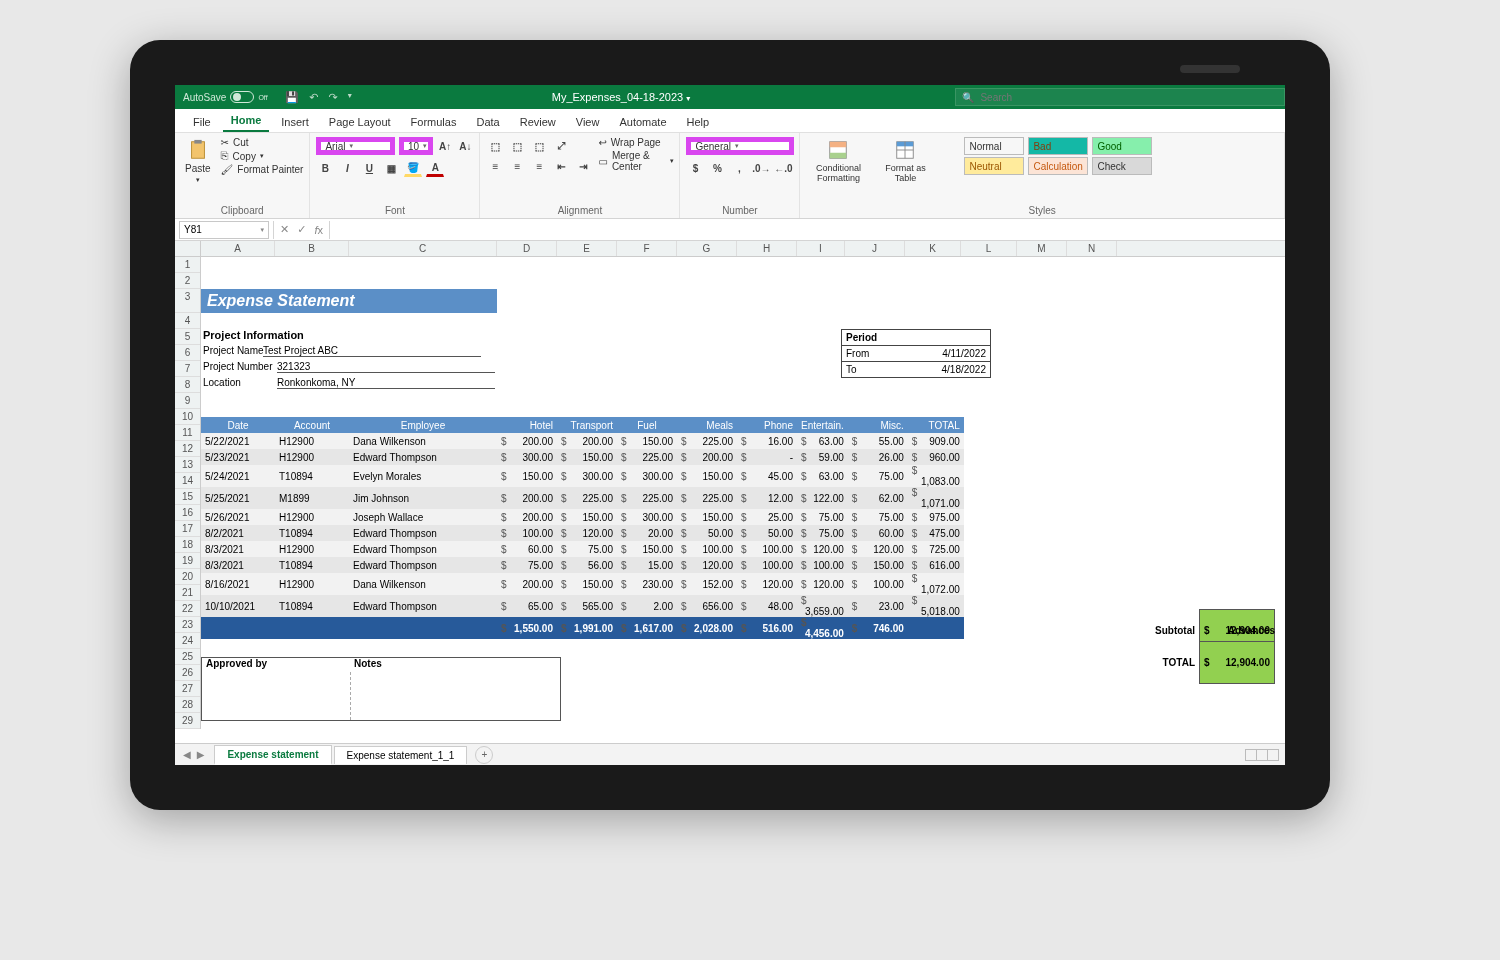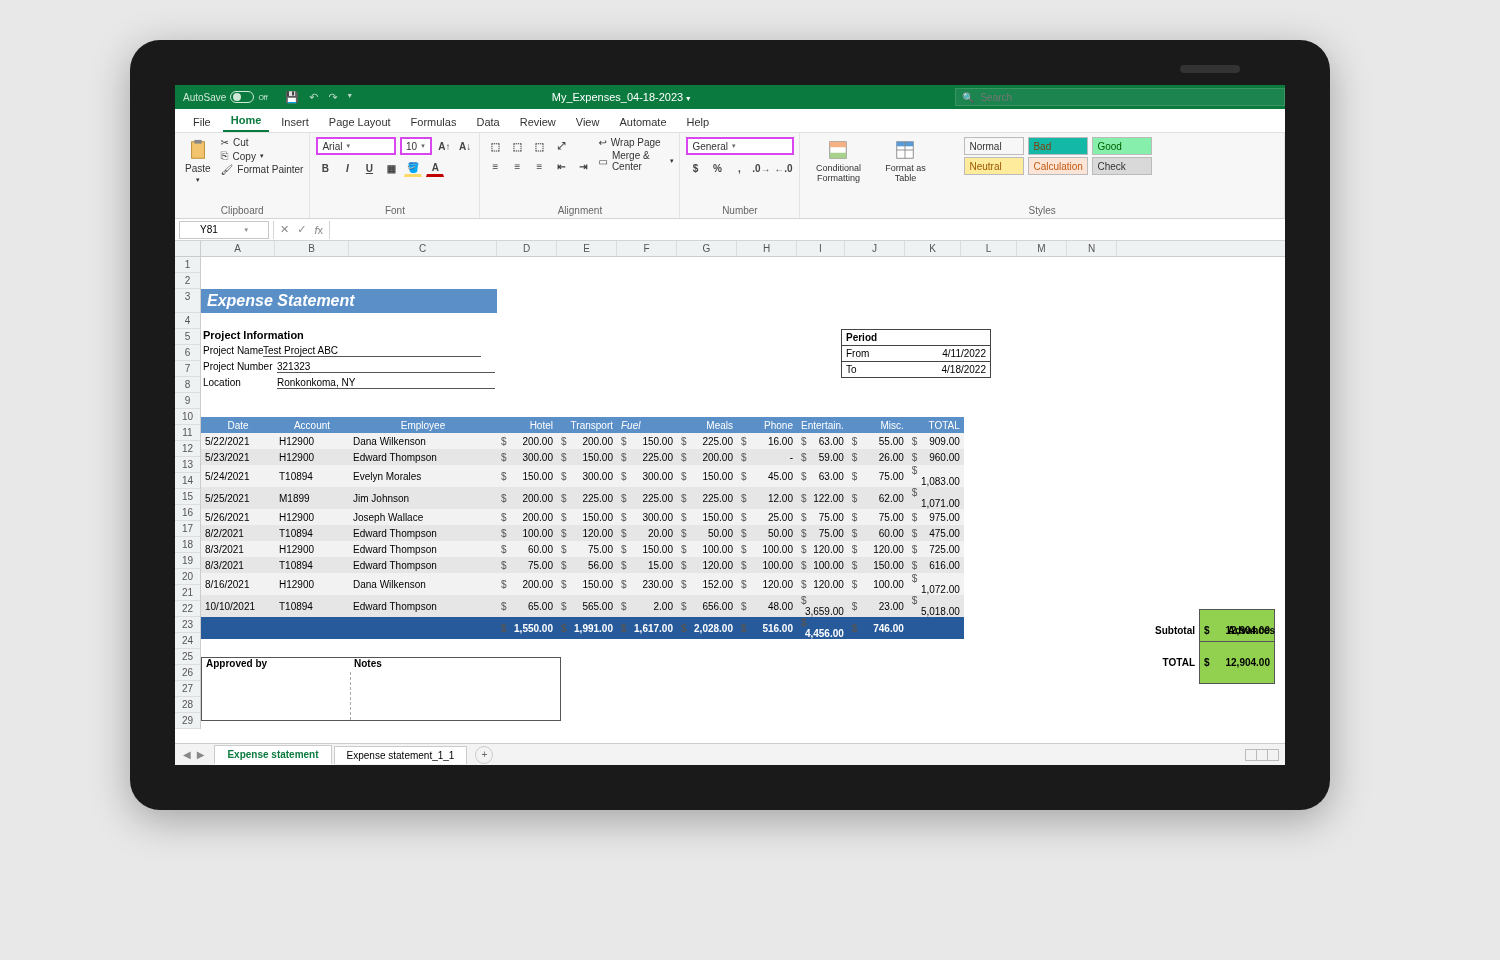--- a/index.html
+++ b/index.html
@@ -24,26 +24,26 @@
   
   .ribbon { height:86px; background:#f7f7f7; border-bottom:1px solid #d4d4d4; display:flex; font-size:10px; color:#333; overflow:hidden;}
   .group { border-right:1px solid #e3e3e3; padding:4px 6px 2px 6px; display:flex; flex-direction:column; justify-content:space-between; }
   .group-body { display:flex; gap:6px; align-items:flex-start;}
   .group-label { text-align:center; color:#666; font-size:10px; padding-top:2px; position:relative;}
   .bigbtn { display:flex; flex-direction:column; align-items:center; gap:2px; padding:2px 4px; cursor:pointer;}
   .bigbtn svg { width:22px; height:22px; }
   .stack { display:flex; flex-direction:column; gap:2px;}
   .row { display:flex; gap:4px; align-items:center;}
   .smbtn { width:18px; height:18px; border:1px solid transparent; display:inline-flex; align-items:center; justify-content:center; cursor:pointer; font-weight:bold; color:#444;}
-  .sel { height:18px; border:2px solid #d946ef; background:#fff; padding:0 4px; display:flex; align-items:center; gap:4px; font-size:10px;}
+  .sel { height:18px; border:5px solid #d946ef; background:#fff; padding:0 4px; display:flex; align-items:center; gap:4px; font-size:10px;}
   .sel .caret { font-size:7px; color:#666;}
   .stylecell { width:60px; height:18px; border:1px solid #bbb; display:flex; align-items:center; padding:0 4px; font-size:10px;}
   
   .fbar { height:22px; background:#fff; border-bottom:1px solid #d4d4d4; display:flex; align-items:center;}
-  .namebox { width:90px; height:18px; border:1px solid #c8c8c8; margin:0 4px; padding:0 20px; font-size:10px; display:flex; align-items:center; justify-content:space-between;}
+  .namebox { width:90px; height:18px; border:1px solid #c8c8c8; margin:0 4px; padding:0 4px; font-size:10px; display:flex; align-items:center; justify-content:space-between;}
   .namebox .caret{font-size:7px;color:#888;}
   .fx { display:flex; gap:8px; padding:0 6px; color:#888; border-left:1px solid #d4d4d4; border-right:1px solid #d4d4d4; height:18px; align-items:center;}
   .formula-input { flex:1; border:none; outline:none; padding:0 6px; font-size:10px;}
   
   .gridwrap { position:absolute; top:156px; bottom:22px; left:0; right:0; overflow:hidden; background:#fff;}
   .colhead { position:absolute; top:0; left:26px; right:0; height:16px; background:#eef2f2; border-bottom:1px solid #ccc; display:flex; font-size:10px; color:#555;}
   .colhead div { border-right:1px solid #ddd; text-align:center; line-height:16px;}
   .rowhead { position:absolute; top:16px; left:0; width:26px; background:#eef2f2; border-right:1px solid #ccc; font-size:10px; color:#555;}
   .rowhead div { height:16px; border-bottom:1px solid #ddd; text-align:center; line-height:16px;}
   .corner { position:absolute; top:0; left:0; width:26px; height:16px; background:#eef2f2; border-right:1px solid #ccc; border-bottom:1px solid #ccc;}
@@ -375,21 +375,21 @@
       <div class="cellrow"></div>
 
       <table class="tbl" id="exptable" style="left:0; top:160px; border-collapse:collapse;">
             <tbody>
               <tr>
                 <th style="width:74px;text-align:center;">Date</th>
                 <th style="width:74px;text-align:center;">Account</th>
                 <th style="width:148px;text-align:center;">Employee</th>
                 <th style="width:60px;text-align:right;">Hotel</th>
                 <th style="width:60px;text-align:right;">Transport</th>
-                <th style="width:60px;text-align:left;font-style:italic;">Fuel</th>
+                <th style="width:60px;text-align:center;">Fuel</th>
                 <th style="width:60px;text-align:right;">Meals</th>
                 <th style="width:60px;text-align:right;">Phone</th>
                 <th style="width:48px;text-align:right;">Entertain.</th>
                 <th style="width:60px;text-align:right;">Misc.</th>
                 <th style="width:56px;text-align:right;">TOTAL</th>
               </tr>
               <tr class="odd">
                 <td>5/22/2021</td>
                 <td>H12900</td>
                 <td>Dana Wilkenson</td>

